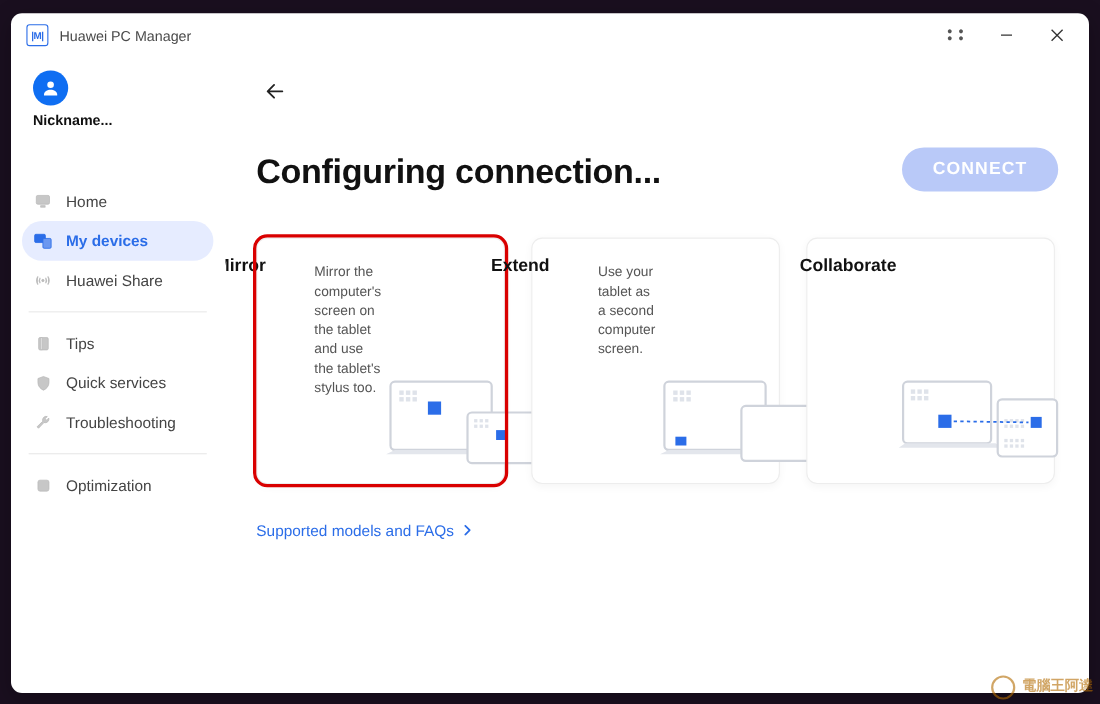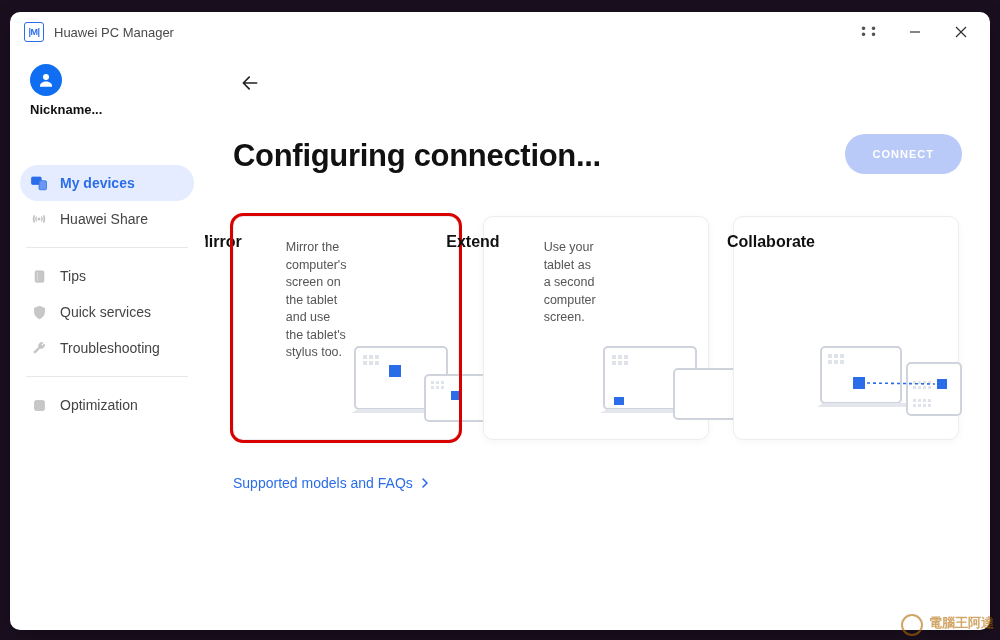--- a/index.html
+++ b/index.html
@@ -27,21 +27,21 @@
   .nav-item.active { background: #e6ecff; color: #2b6de8; font-weight: 600; }
   .nav-item.active .nav-icon svg { fill: #2b6de8; stroke: #2b6de8; }
   .nav-icon svg { fill: #b8b8b8; stroke: #b8b8b8; }
   
   .content { flex: 1; padding: 14px 28px 14px 28px; position: relative; overflow: hidden; }
   .back-btn { width: 34px; height: 34px; border: none; background: transparent; cursor: pointer; display: flex; align-items: center; justify-content: center; }
   .header-row { display: flex; align-items: flex-end; margin-top: 28px; gap: 18px; }
   .header-text h1 { font-size: 31px; font-weight: 700; color: #111; letter-spacing: -0.3px; }
   .header-text p { margin-top: 6px; font-size: 15px; color: #8a8a8a; }
   .header-spacer { flex: 1; }
-  .connect-btn { align-self: flex-start; margin-top: 6px; height: 40px; padding: 0 28px; border-radius: 20px; background: #b9c9f8; color: #fff; font-size: 11px; font-weight: 600; letter-spacing: 1px; border: none; cursor: pointer; }
+  .connect-btn { align-self: flex-start; margin-top: 6px; height: 40px; padding: 0 28px; border-radius: 20px; background: #b9c9f8; color: #fff; font-size: 16px; font-weight: 600; letter-spacing: 1px; border: none; cursor: pointer; }
   .cards { display: flex; gap: 24px; margin-top: 42px; }
   .card { width: 226px; height: 224px; background: #fff; border: 1px solid #ededed; border-radius: 10px; box-shadow: 0 2px 8px rgba(0,0,0,0.04); padding: 16px 16px 10px 16px; position: relative; cursor: pointer; display: flex; flex-direction: row; justify-content: center; }
   .card.highlight { outline: 3px solid #d90000; outline-offset: 0; }
   .card h3 { font-size: 16px; font-weight: 700; color: #111; }
   .card p { margin-top: 6px; font-size: 12.5px; color: #555; line-height: 1.4; margin-left: 44px; }
   .card .illus { margin-top: auto; align-self: flex-end; }
   .link-row { margin-top: 34px; }
   .sup-link { color: #2b6de8; font-size: 14px; text-decoration: none; cursor: pointer; display: inline-flex; align-items: center; }
   .sup-link .chev { margin-left: 8px; }
   
@@ -84,20 +84,29 @@
         <div class="avatar">
           <svg viewBox="0 0 24 24">
               <circle cx="12" cy="8" r="4"></circle>
               <path d="M4 20c0-4 4-6 8-6s8 2 8 6v1H4z"></path>
             </svg>
         </div>
         <div class="nickname">Nickname...</div>
       </div>
 
       <div class="navgroup">
+        <div class="nav-item">
+          <span class="nav-icon">
+              <svg width="16" height="16" viewBox="0 0 24 24">
+                <rect x="3" y="4" width="18" height="12" rx="2" fill="#c7c7c7"></rect>
+                <rect x="9" y="18" width="6" height="2" fill="#c7c7c7"></rect>
+              </svg>
+            </span>
+          <span>Home</span>
+        </div>
         <div class="nav-item active">
           <span class="nav-icon">
               <svg width="18" height="18" viewBox="0 0 24 24">
                 <rect x="2" y="4" width="13" height="10" rx="1.5" fill="#2b6de8"></rect>
                 <rect x="12" y="9" width="10" height="12" rx="1.5" fill="#6b97f0"></rect>
               </svg>
             </span>
           <span>My devices</span>
         </div>
         <div class="nav-item">

